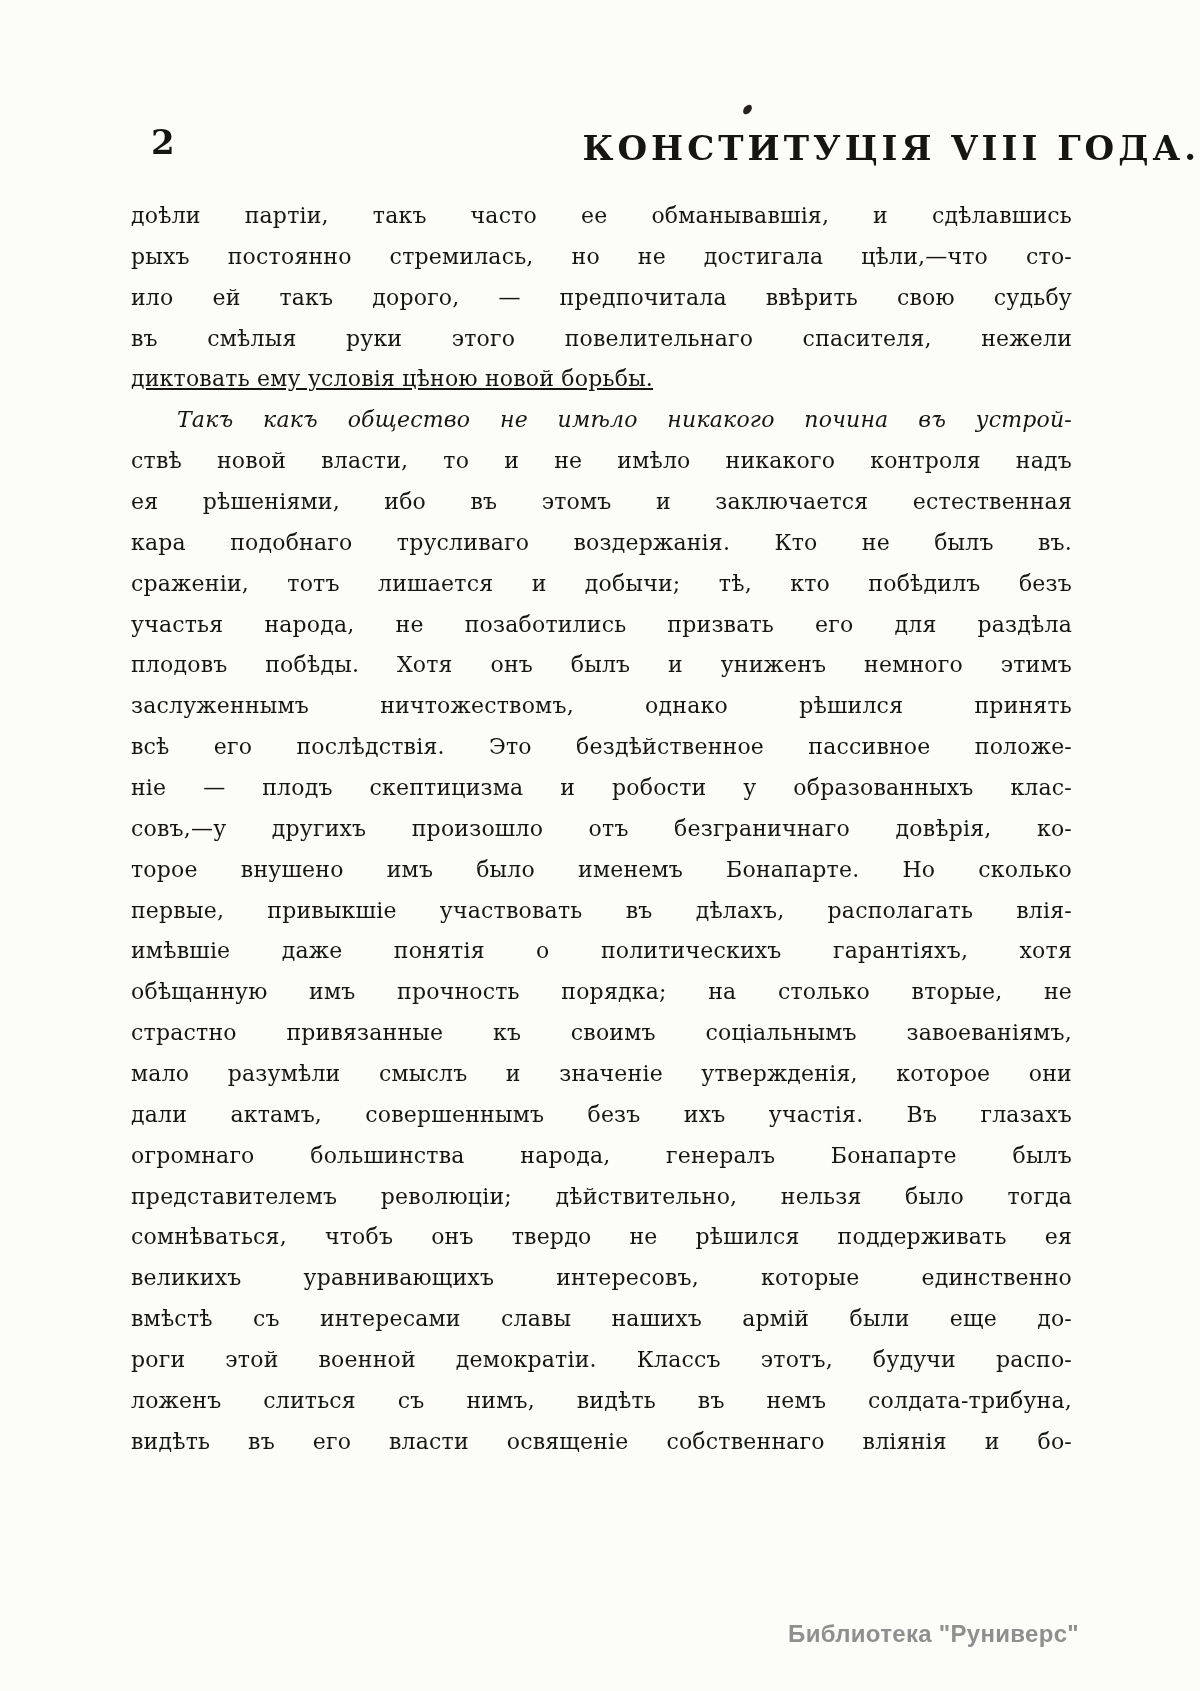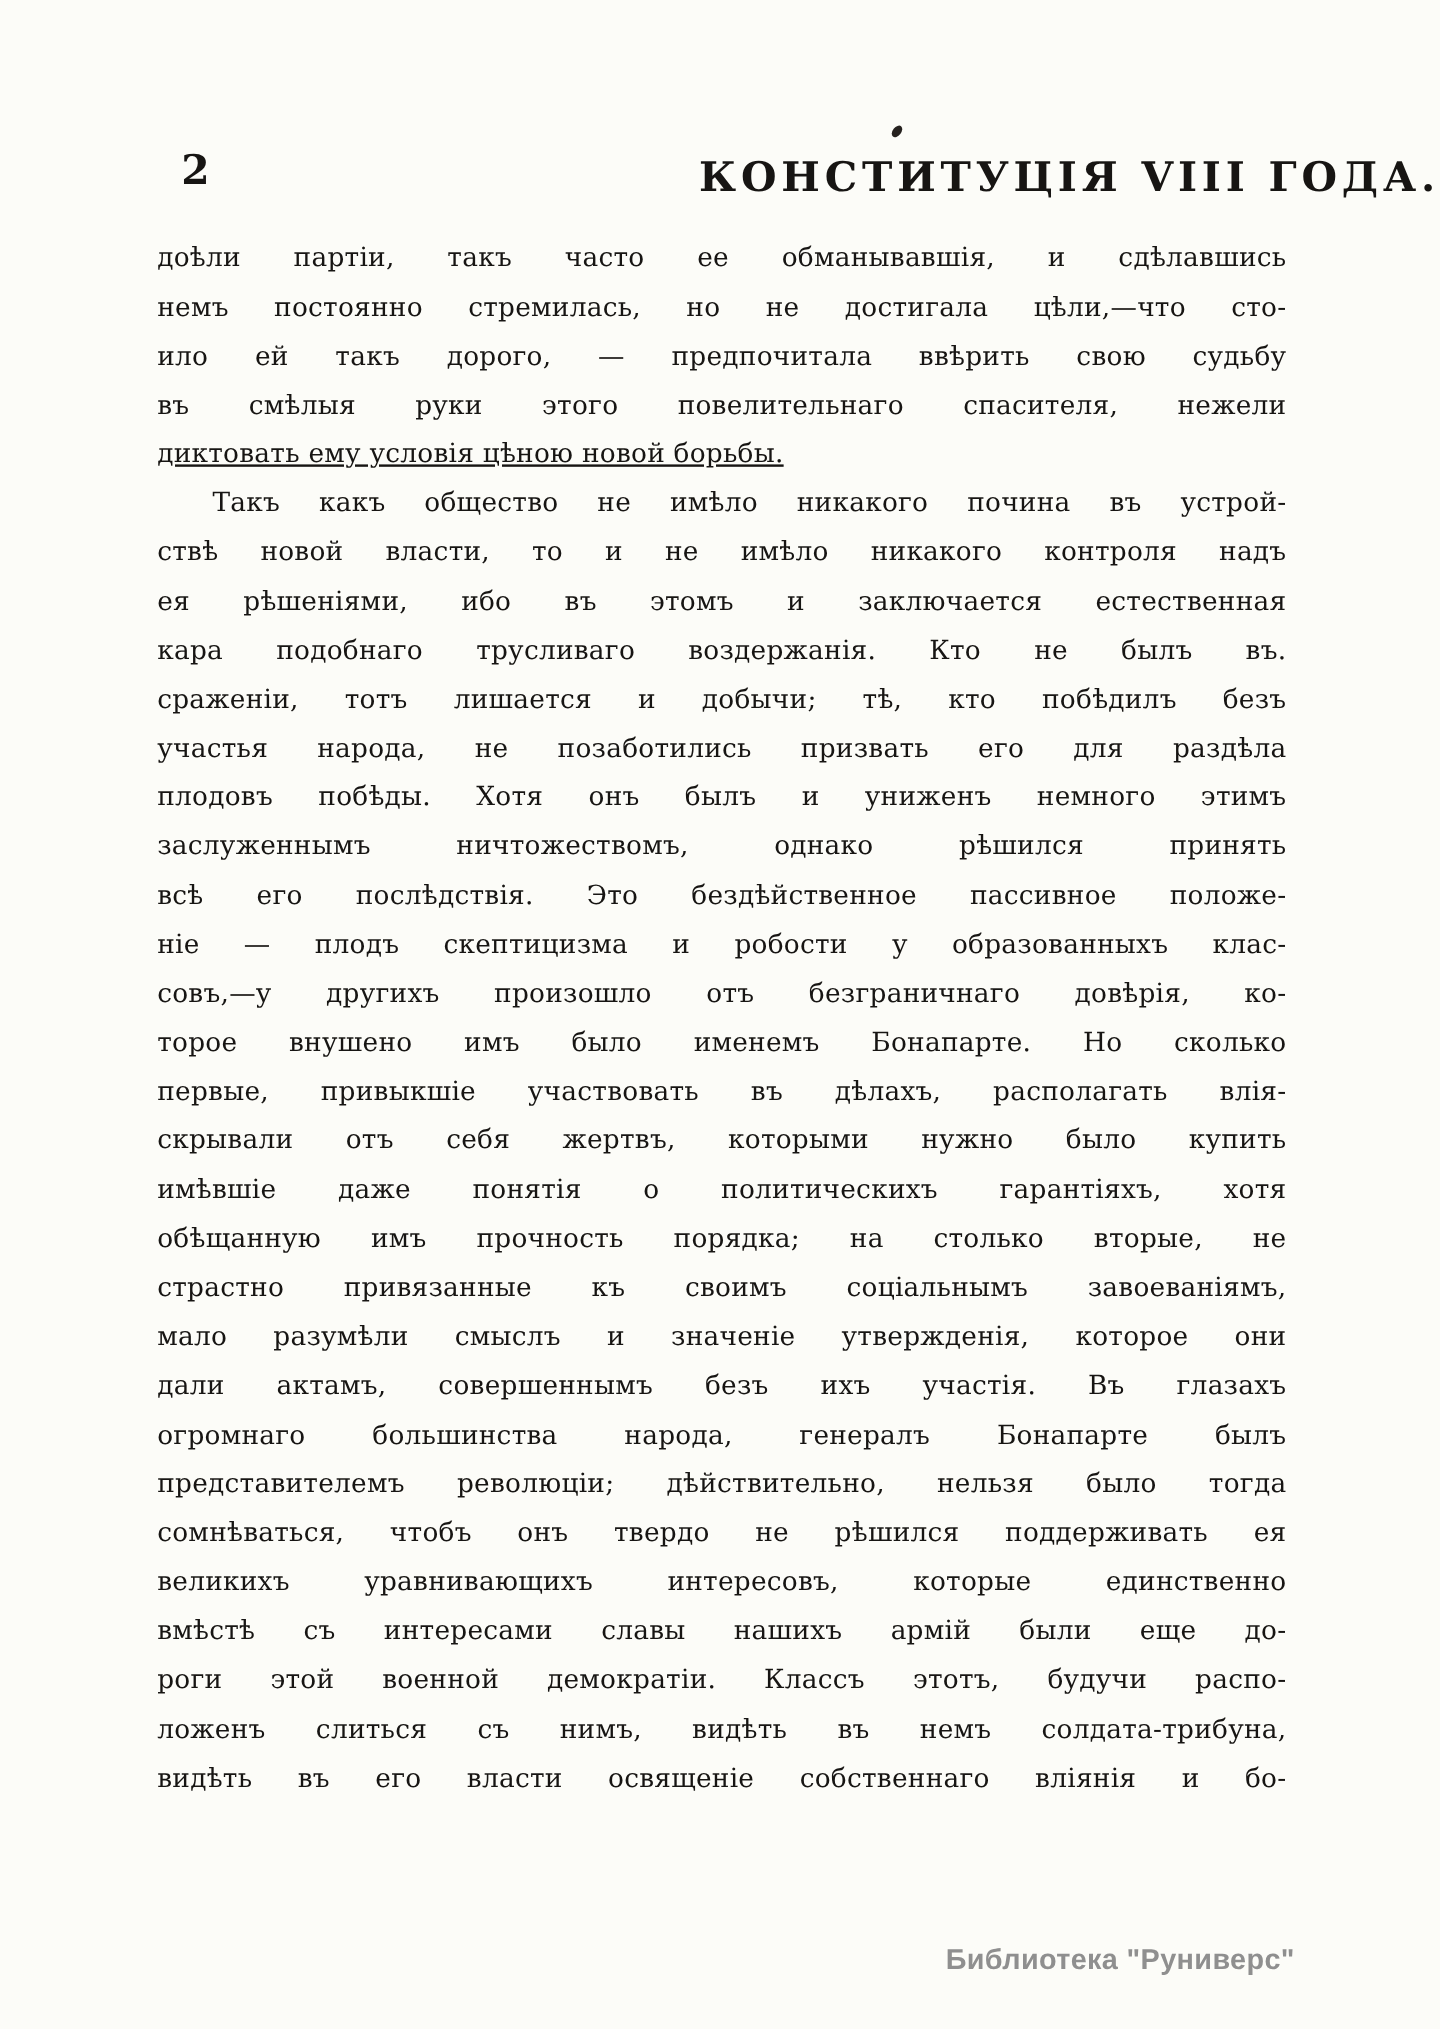--- a/index.html
+++ b/index.html
@@ -40,20 +40,21 @@
     text-align:justify;
     text-align-last:justify;
     white-space:nowrap;
   }
   .ln.para-end{
     text-align-last:left;
     text-decoration:underline;
   }
   .ln.indent{
     text-indent:46px;
+    font-style:italic;
   }
   .watermark{
     position:absolute;right:121px;top:1620px;
     font-family:"Liberation Sans","DejaVu Sans",sans-serif;
     font-weight:600;
     font-size:24px;
     color:#8f8f8f;
     letter-spacing:0.3px;
   }
 </style>
@@ -63,41 +64,40 @@
 <div class="page">
 
   <span class="page-number">2</span>
   <div class="running-title">КОНСТИТУЦІЯ VIII ГОДА.</div>
   <div class="ink-speck"></div>
 
   <div class="text-block">
 
     <div>
       <div class="ln">доѣли партіи, такъ часто ее обманывавшія, и сдѣлавшись</div>
-      <div class="ln">немъ постоянно стремилась, но не достигала цѣли,—что сто-</div>
+      <div class="ln">рыхъ постоянно стремилась, но не достигала цѣли,—что сто-</div>
       <div class="ln">ило ей такъ дорого, — предпочитала ввѣрить свою судьбу</div>
       <div class="ln">въ смѣлыя руки этого повелительнаго спасителя, нежели</div>
       <div class="ln para-end">диктовать ему условія цѣною новой борьбы.</div>
     </div>
 
     <div>
       <div class="ln indent">Такъ какъ общество не имѣло никакого почина въ устрой-</div>
       <div class="ln">ствѣ новой власти, то и не имѣло никакого контроля надъ</div>
       <div class="ln">ея рѣшеніями, ибо въ этомъ и заключается естественная</div>
       <div class="ln">кара подобнаго трусливаго воздержанія. Кто не былъ въ.</div>
       <div class="ln">сраженіи, тотъ лишается и добычи; тѣ, кто побѣдилъ безъ</div>
       <div class="ln">участья народа, не позаботились призвать его для раздѣла</div>
       <div class="ln">плодовъ побѣды. Хотя онъ былъ и униженъ немного этимъ</div>
       <div class="ln">заслуженнымъ ничтожествомъ, однако рѣшился принять</div>
       <div class="ln">всѣ его послѣдствія. Это бездѣйственное пассивное положе-</div>
       <div class="ln">ніе — плодъ скептицизма и робости у образованныхъ клас-</div>
       <div class="ln">совъ,—у другихъ произошло отъ безграничнаго довѣрія, ко-</div>
       <div class="ln">торое внушено имъ было именемъ Бонапарте. Но сколько</div>
       <div class="ln">первые, привыкшіе участвовать въ дѣлахъ, располагать влія-</div>
-      <div class="ln">скрывали отъ себя жертвъ, которыми нужно было купить</div>
       <div class="ln">имѣвшіе даже понятія о политическихъ гарантіяхъ, хотя</div>
       <div class="ln">обѣщанную имъ прочность порядка; на столько вторые, не</div>
       <div class="ln">страстно привязанные къ своимъ соціальнымъ завоеваніямъ,</div>
       <div class="ln">мало разумѣли смыслъ и значеніе утвержденія, которое они</div>
       <div class="ln">дали актамъ, совершеннымъ безъ ихъ участія. Въ глазахъ</div>
       <div class="ln">огромнаго большинства народа, генералъ Бонапарте былъ</div>
       <div class="ln">представителемъ революціи; дѣйствительно, нельзя было тогда</div>
       <div class="ln">сомнѣваться, чтобъ онъ твердо не рѣшился поддерживать ея</div>
       <div class="ln">великихъ уравнивающихъ интересовъ, которые единственно</div>
       <div class="ln">вмѣстѣ съ интересами славы нашихъ армій были еще до-</div>

